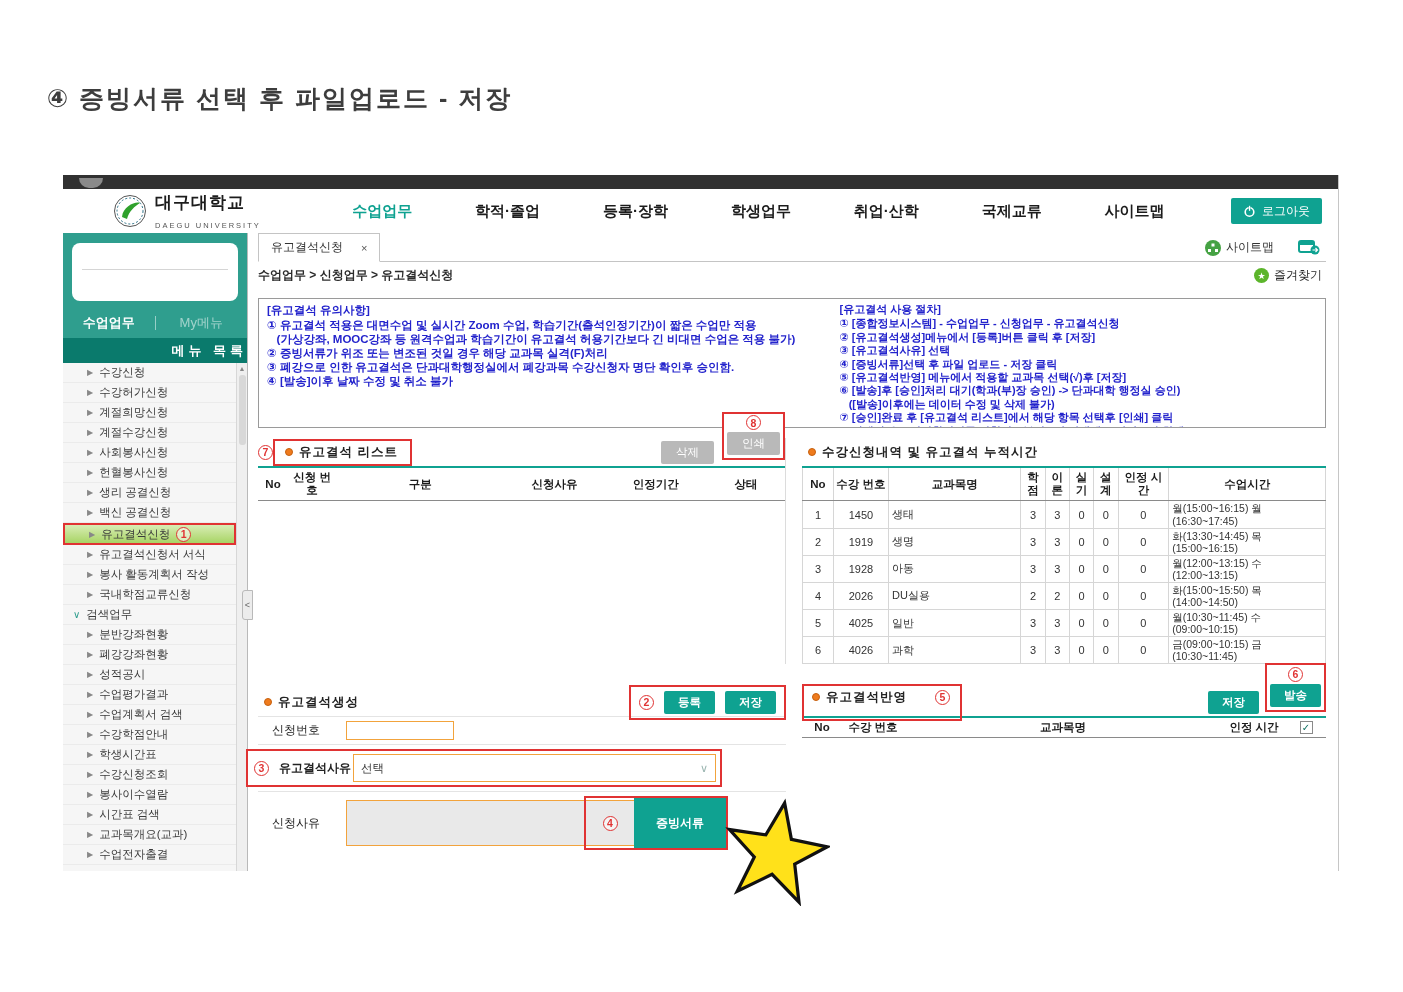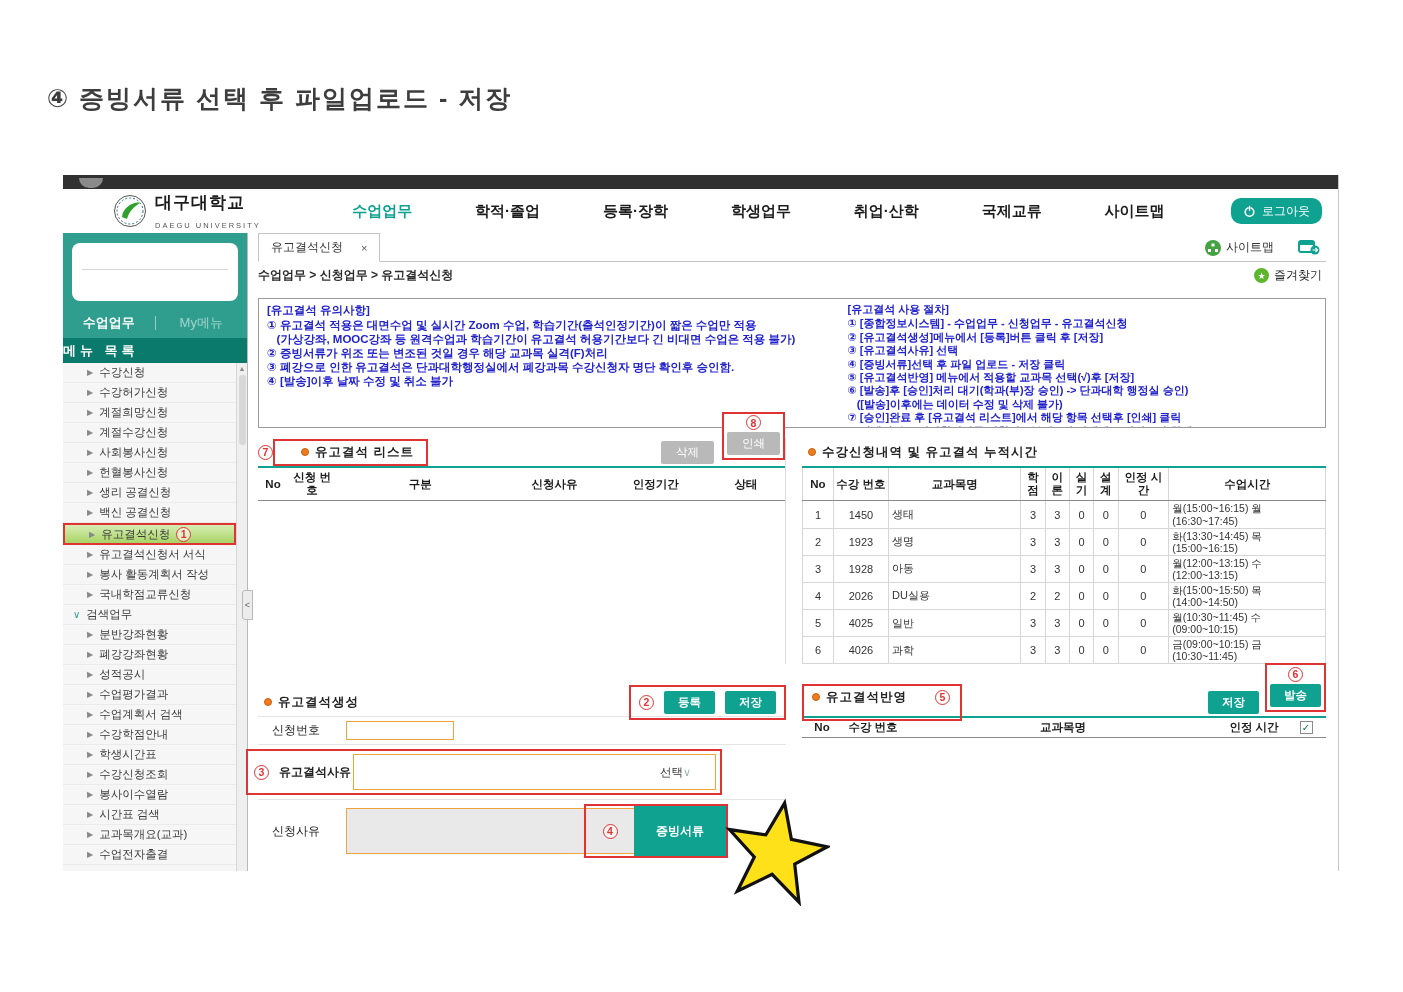--- a/index.html
+++ b/index.html
@@ -19,33 +19,33 @@
   
   .hdr { height:44px; display:flex; align-items:center; background:#fff; }
   .logo { margin-left:50px; display:flex; align-items:center; gap:8px; }
   .logo-text b { font-size:17px; color:#1c1c1c; letter-spacing:1px; display:block; }
   .logo-text i { font-style:normal; font-size:7.5px; color:#555; letter-spacing:2px; }
   .nav { flex:1; display:flex; justify-content:space-around; padding:0 35px 0 60px;
     font-size:15px; font-weight:bold; color:#1c1c1c; }
   .nav .it { cursor:default; white-space:nowrap; }
   .nav .active { color:#0fa291; }
   .logout { background:#0fa291; color:#fff; font-size:12px; height:26px; display:flex;
-    align-items:center; gap:6px; padding:0 12px; border-radius:10px; margin-right:16px; border:none; }
+    align-items:center; gap:6px; padding:0 12px; border-radius:2px; margin-right:16px; border:none; }
 
   .bodyrow { display:flex; height:638px; }
 
   
   .sidebar { width:184px; background:#2f9e8e; flex-shrink:0; display:flex; flex-direction:column; }
   .userbox { margin:10px 9px 7px; height:58px; background:#fff; border-radius:8px; padding-top:26px; }
   .userbox .ln { border-top:1px solid #d5d5d5; margin:0 10px; }
   .side-tabs { height:30px; display:flex; align-items:center; text-align:center; font-size:13px; }
   .st-left { flex:1; color:#fff; font-weight:bold; }
   .st-div { width:1px; height:14px; background:rgba(255,255,255,.5); }
   .st-right { flex:1; color:rgba(255,255,255,.55); }
-  .menu-title { height:25px; background:#0a7a6c; color:#fff; font-weight:bold; text-align:left;
+  .menu-title { height:25px; background:#0a7a6c; color:#fff; font-weight:bold; text-align:right;
     line-height:25px; font-size:13px; letter-spacing:4px; }
   .menu-wrap { flex:1; display:flex; min-height:0; background:#f6f6f6; }
   .menu-list { flex:1; overflow:hidden; }
   .mi { height:20px; display:flex; align-items:center; padding-left:24px; font-size:11.5px;
     color:#3a3a3a; border-bottom:1px solid #ebebeb; background:#f6f6f6; white-space:nowrap; }
   .mi .tri { color:#888; font-size:8px; margin-right:6px; }
   .mi.group { padding-left:10px; }
   .mi.group .tri { color:#2f9e8e; font-size:10px; }
   .mi.active { background:linear-gradient(#d8edb5,#a8d465); border:2px solid #e03333; height:22px; }
   .num { display:inline-flex; width:15px; height:15px; min-width:15px; border:1.5px solid #e03333;
@@ -78,35 +78,35 @@
     font-size:9px; display:flex; align-items:center; justify-content:center; }
 
   
   .sform { width:100%; border-collapse:collapse; border-top:2px solid #0fa291; margin-top:5px; }
   .sform td { border:1px solid #d8d8d8; height:25px; font-size:12px; padding:1px 5px; }
   .sform .lbl { background:#f4f4f4; text-align:center; color:#222; }
   .sform input, .tin { border:1px solid #b9b9b9; height:18px; font-size:12px; padding:0 3px; background:#fff; }
 
   
   .noticebox { margin-top:4px; border:1px solid #9a9a9a; display:flex; padding:4px 8px; height:130px;
-    gap:24px; overflow:hidden; }
+    gap:16px; overflow:hidden; }
   .nb-l { flex:0 0 53%; font-size:11.5px; }
   .nb-r { flex:1; font-size:11px; }
   .nb-col { font-weight:bold; color:#2323cc; line-height:1.22; }
   .nb-col div { white-space:pre-wrap; }
   .nb-col .t { margin-bottom:1px; }
 
   
   .sections { display:flex; margin-top:10px; gap:16px; }
   .sec-left { flex:0 0 528px; border-right:1px solid #dcdcdc; min-height:222px; }
   .sec-right { flex:1; }
   .sec-head { display:flex; align-items:center; height:28px; position:relative; }
   .dot { width:8px; height:8px; border-radius:50%; background:#ef7b1d; border:1px solid #c6600e; margin:0 6px; flex-shrink:0; }
   .sec-title { font-size:12.5px; font-weight:bold; color:#222; letter-spacing:1px; white-space:nowrap; }
-  .head-redbox { display:flex; align-items:center; border:2px solid #e03333; padding:3px 12px 3px 20px; }
+  .head-redbox { display:flex; align-items:center; border:2px solid #e03333; padding:3px 12px 3px 4px; }
   .spacer { flex:1; }
   .btn-gray { background:#b9b9b9; color:#fff; border:none; font-size:11.5px; padding:4px 15px; border-radius:2px; }
   .btn-teal { background:#0fa291; color:#fff; border:none; font-size:11.5px; font-weight:bold;
     padding:4px 14px; border-radius:2px; }
   .print-box { border:2px solid #e03333; padding:1px 3px 3px; display:flex; flex-direction:column;
     align-items:center; gap:2px; margin-top:-32px; margin-left:8px; background:#fff; z-index:4; }
 
   table.grid { border-collapse:collapse; width:100%; border-top:2px solid #0fa291; }
   table.grid th { border-bottom:1px solid #8a8a8a; font-size:11.5px; padding:3px 2px; line-height:1.15; color:#1c1c1c; }
   .grid-list th:nth-child(1){width:30px} .grid-list th:nth-child(2){width:48px}
@@ -126,22 +126,22 @@
   .create-redbox { border:2px solid #e03333; display:flex; align-items:center; gap:10px;
     padding:4px 8px; margin-left:auto; }
   .frow { display:flex; align-items:center; border-top:1px solid #e4e4e4; padding:4px 0; }
   .frow:first-of-type { border-top:none; }
   .flabel { width:88px; padding-left:14px; font-size:12px; color:#222; flex-shrink:0; }
   .req-in { width:108px; height:19px; border:1px solid #f2a33c; }
   .row3box { display:flex; align-items:center; border:2px solid #e03333; margin-left:-12px;
     padding:3px 4px 3px 0; width:476px; }
   .row3box .num { margin:0 6px; }
   .row3box .flabel { width:78px; padding-left:4px;font-weight:bold; }
-  .sel { flex:1; border:1px solid #f2a33c; height:36px; font-size:11.5px; display:flex;
-    align-items:center; justify-content:flex-end; padding:0 24px; background:#fff; color:#333; }
+  .sel { flex:1; border:1px solid #f2a33c; height:28px; font-size:11.5px; display:flex;
+    align-items:center; justify-content:space-between; padding:0 7px; background:#fff; color:#333; }
   .sel .chev { color:#9ab5b0; font-size:11px; }
   .gray-field { width:292px; height:46px; background:#e9e9e9; border:1px solid #f2a33c; }
   .box4wrap { display:flex; align-items:stretch; border:2px solid #e03333; margin-left:-54px; height:54px; }
   .box4wrap .numcell { width:48px; display:flex; align-items:center; justify-content:center; }
   .btn-attach { width:92px; background:#0fa291; color:#fff; font-size:12px; font-weight:bold; border:none; }
 
   .head-redbox5 { border:2px solid #e03333; display:flex; align-items:center; padding:3px 10px 13px 2px; }
   .head-redbox5 .num { margin-left:28px; }
   .send-box { border:2px solid #e03333; display:flex; flex-direction:column; align-items:center;
     gap:2px; margin-top:-30px; margin-left:6px; padding:2px 3px 3px; background:#fff; z-index:4; }
@@ -455,21 +455,21 @@
                 <td>3</td>
                   <td>3</td>
                   <td>0</td>
                 <td>0</td>
                   <td>0</td>
                 <td class="al time">월(15:00~16:15) 월(16:30~17:45)</td>
               </tr>
 
               <tr>
                 <td>2</td>
-                  <td>1923</td>
+                  <td>1919</td>
                 <td class="al">생명</td>
                 <td>3</td>
                   <td>3</td>
                   <td>0</td>
                 <td>0</td>
                   <td>0</td>
                 <td class="al time">화(13:30~14:45) 목(15:00~16:15)</td>
               </tr>
 
               <tr>

